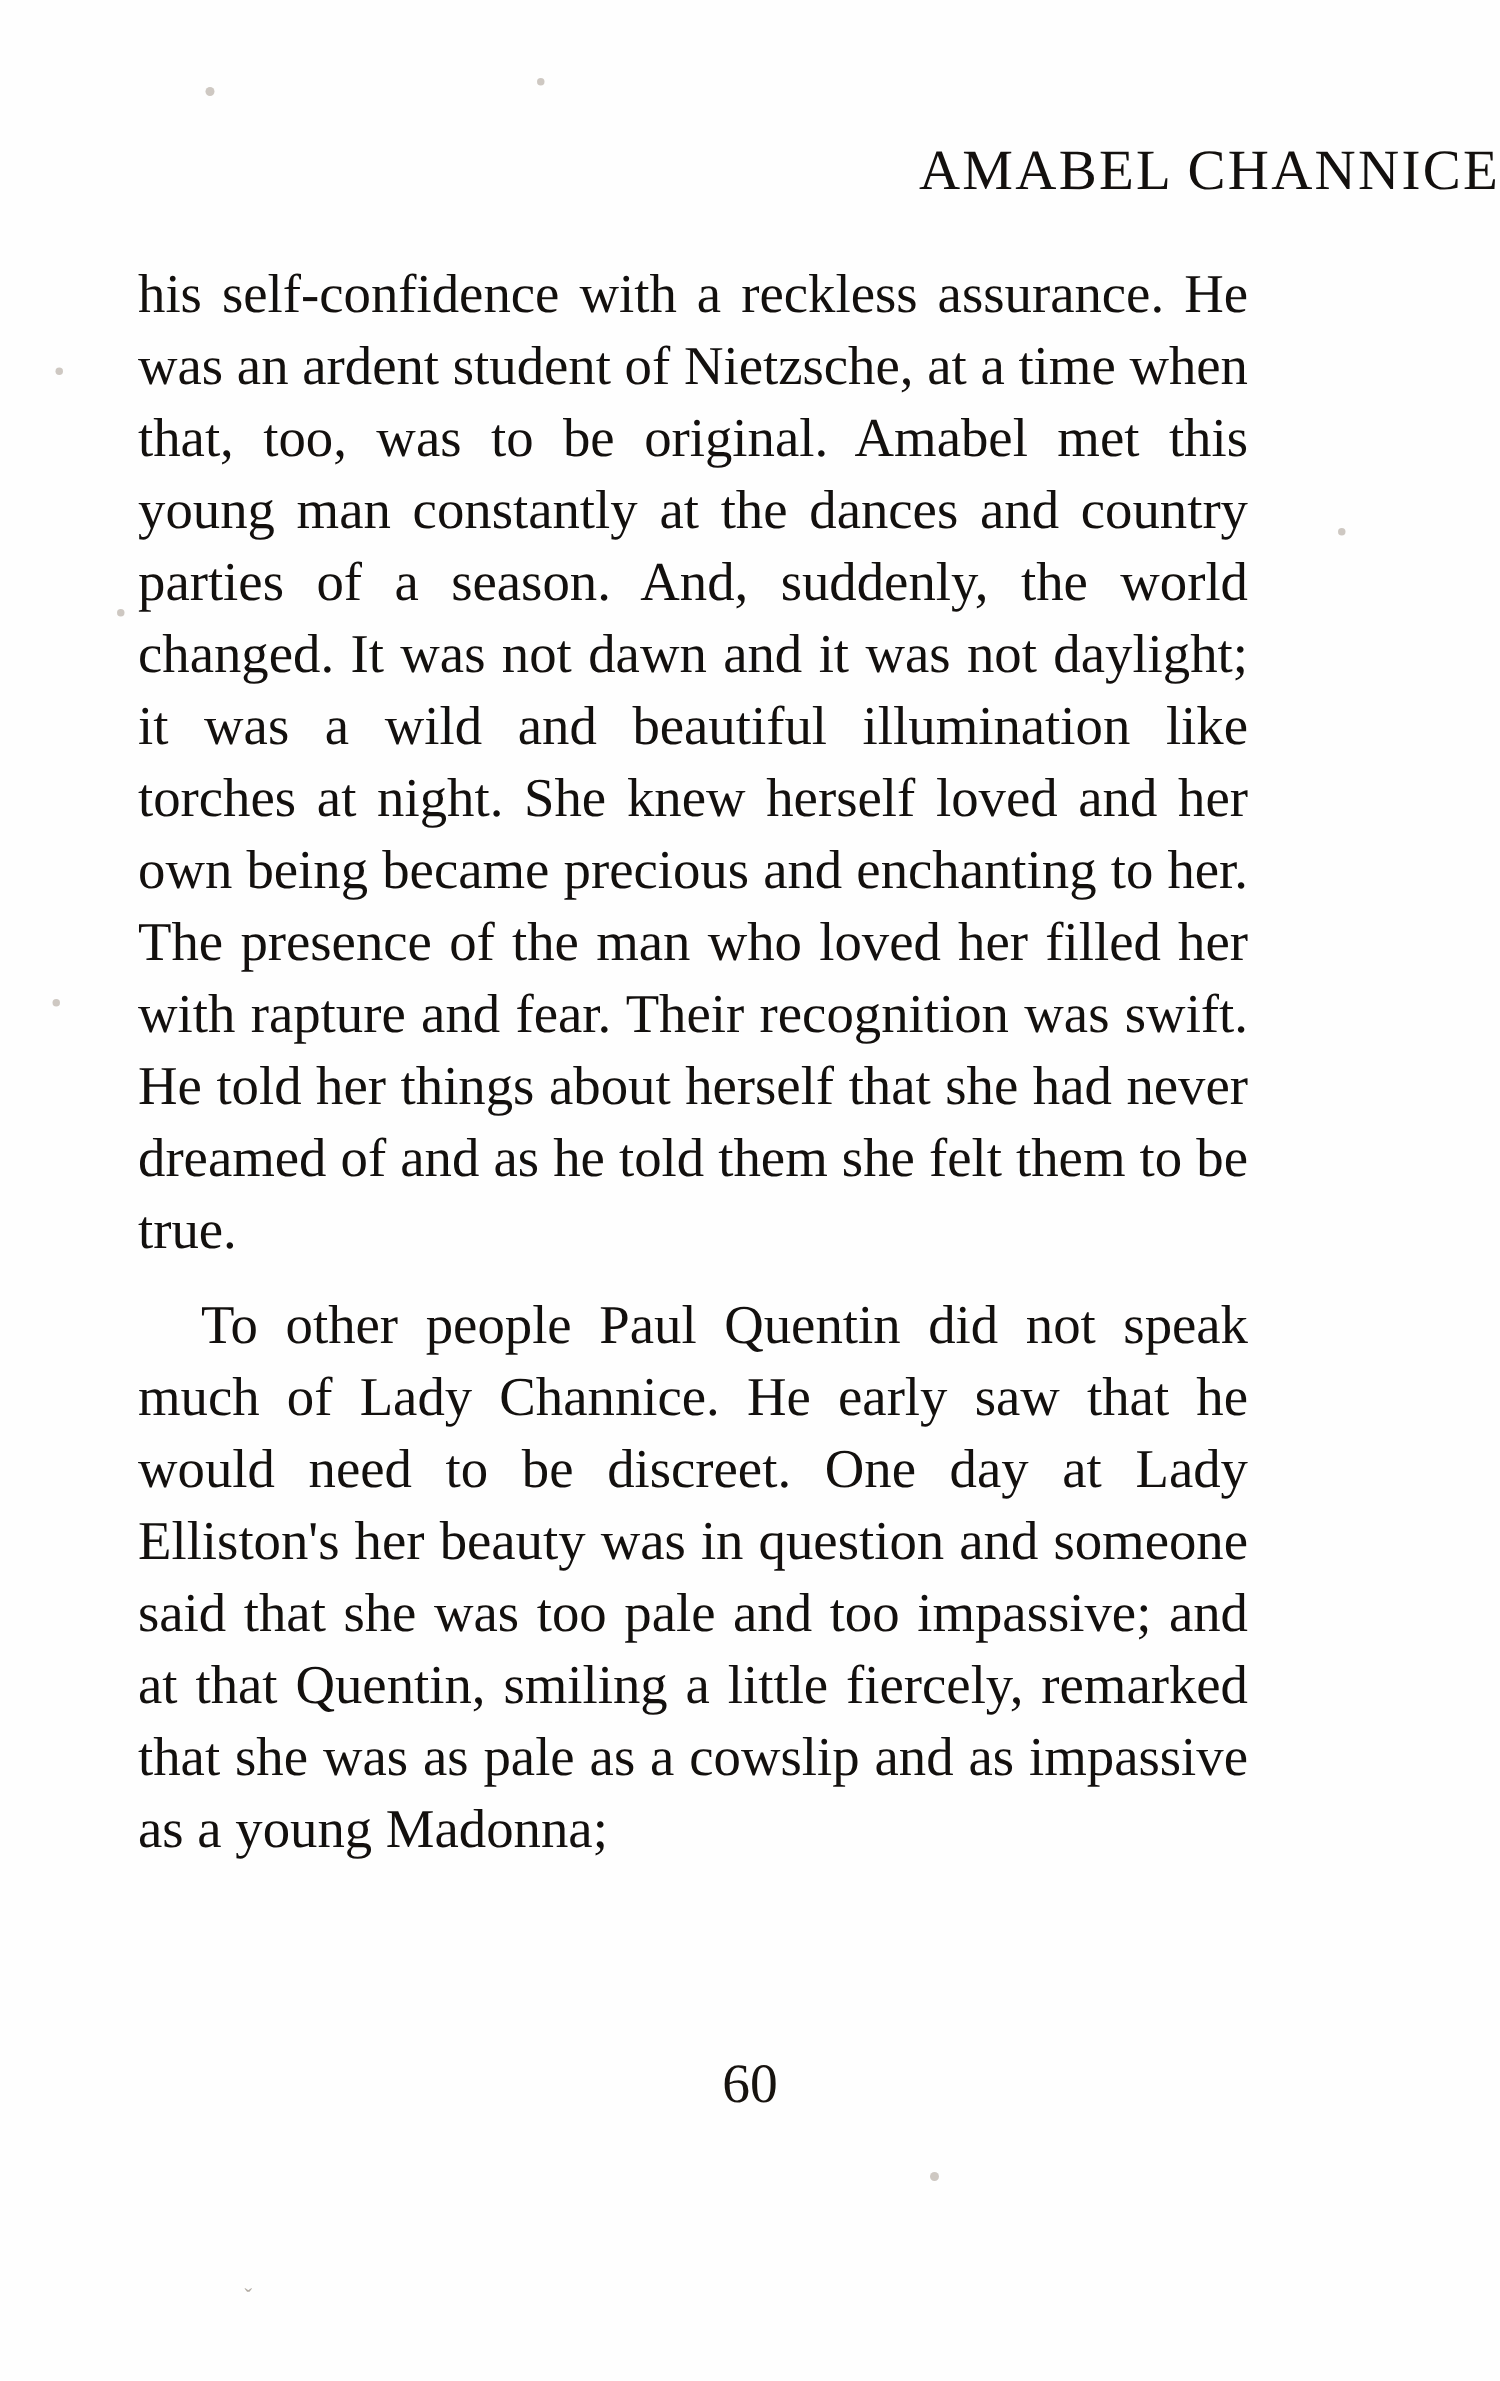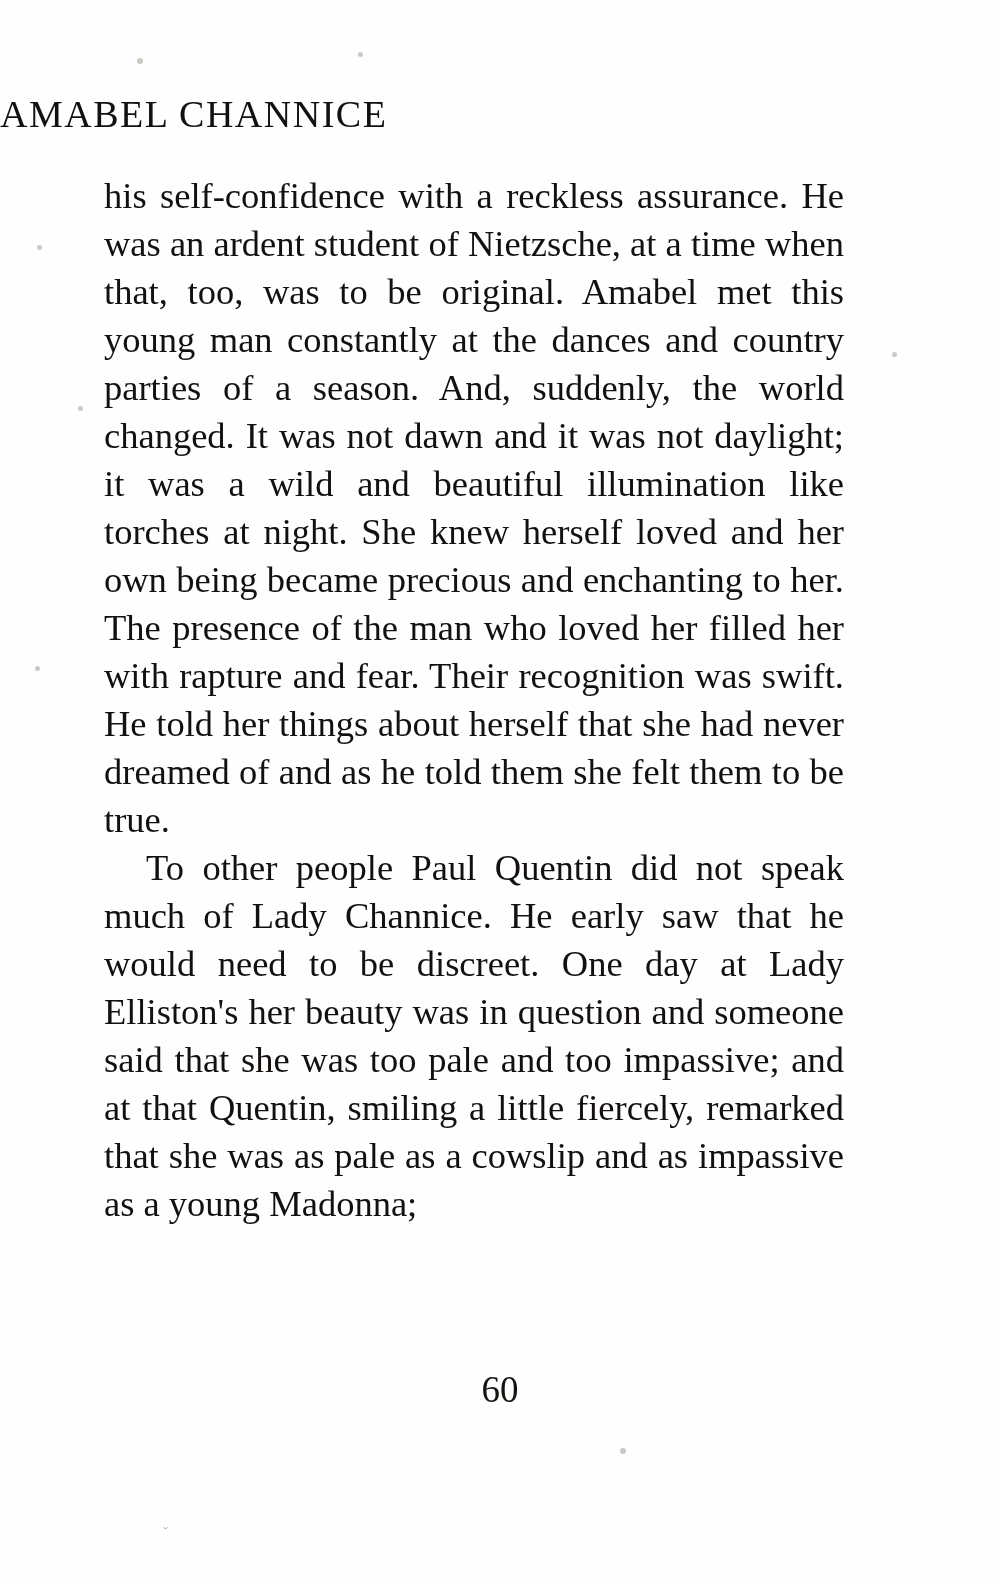--- a/index.html
+++ b/index.html
@@ -21,43 +21,43 @@
     top: 0;
     width: 1000px;
     height: 1587px;
     background: #fefefe;
   }
   .running-head {
     position: absolute;
     left: 0;
     top: 92px;
     width: 1000px;
-    text-align: left;
+    text-align: right;
     font-size: 38px;
     letter-spacing: 1.5px;
     font-weight: 400;
     color: #13100e;
   }
   .text-block {
     position: absolute;
-    left: 104px;
+    left: 92px;
     top: 172px;
     width: 740px;
   }
   .para {
     margin: 0;
     font-size: 36.5px;
     line-height: 48px;
     text-align: justify;
     text-justify: inter-word;
     color: #13100e;
     hyphens: manual;
   }
   .para + .para {
-    margin-top: 0;
+    margin-top: 15px;
   }
   .para.indent {
     text-indent: 42px;
   }
   .para:last-child {
     text-align: justify;
   }
   .folio {
     position: absolute;
     left: 0;

